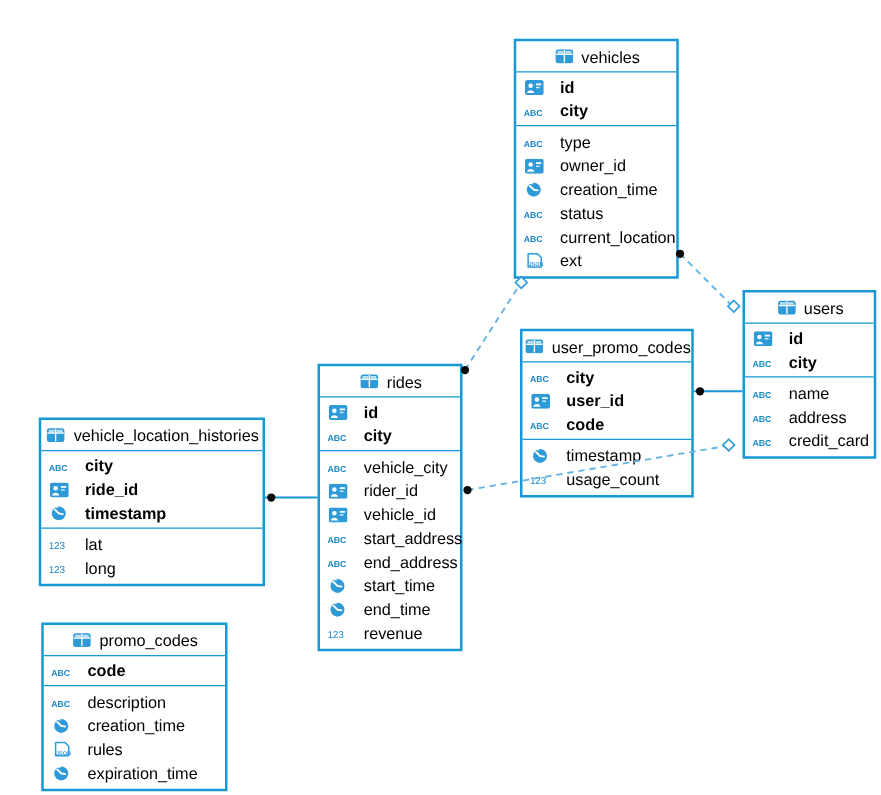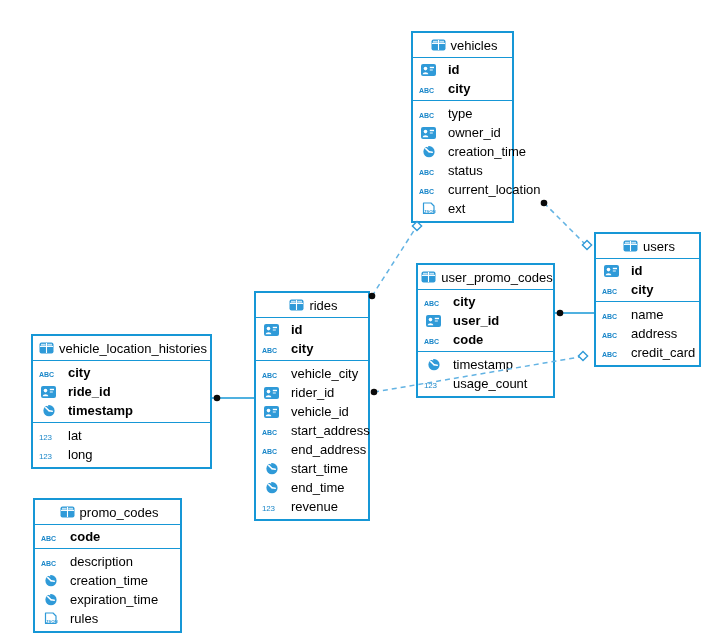--- a/index.html
+++ b/index.html
@@ -17,21 +17,21 @@
     height:24px;padding:0 6px;border-bottom:1.5px solid #1697d6;
     font-size:13px;white-space:nowrap;
   }
   .pk-section{padding:2px 0;border-bottom:1.5px solid #1697d6;}
   .pk-section .col-label{font-weight:bold;}
   .col-section{padding:3px 0;}
   .row{
     display:flex;align-items:center;gap:12px;height:19px;padding:0 5px;
     font-size:13px;white-space:nowrap;
   }
-  .icon{flex:0 0 18px;width:18px;display:flex;align-items:center;justify-content:flex-end;}
+  .icon{flex:0 0 18px;width:18px;display:flex;align-items:center;justify-content:center;}
   .table-title,.col-label{line-height:1;}
 </style>
 </head>
 <body>
 
 <div id="canvas">
   <svg id="edges" width="705" height="636">
       <g>
         <line x1="212" y1="398" x2="254" y2="398" stroke="#1697d6" stroke-width="1.5"></line>
         <circle cx="217" cy="398" r="3.3" fill="#0a0a0a"></circle>
@@ -49,21 +49,21 @@
         <line x1="544" y1="203" x2="584" y2="243" stroke="#63b3e3" stroke-width="1.5" stroke-dasharray="5,4"></line>
         <circle cx="544" cy="203" r="3.3" fill="#0a0a0a"></circle>
         <polygon points="587,240.4 591.6,245 587,249.6 582.4,245" fill="#ffffff" stroke="#2f9ad8" stroke-width="1.4"></polygon>
       </g>
       <g>
         <line x1="374" y1="392" x2="580" y2="357" stroke="#63b3e3" stroke-width="1.5" stroke-dasharray="5,4"></line>
         <circle cx="374" cy="392" r="3.3" fill="#0a0a0a"></circle>
         <polygon points="583,351.4 587.6,356 583,360.6 578.4,356" fill="#ffffff" stroke="#2f9ad8" stroke-width="1.4"></polygon>
       </g>
     </svg>
-<div class="table-node" style="left: 411px; top: 31px; width: 103px; border-color: rgb(22, 151, 214);">
+<div class="table-node" style="left: 411px; top: 31px; width: 132px; border-color: rgb(22, 151, 214);">
     <div class="table-header">
       <span class="icon">
           <svg width="15" height="12" viewBox="0 0 15 12">
             <rect x="0.5" y="0.5" width="14" height="11" rx="2" fill="#2f9ad8"></rect>
             <rect x="2" y="1.8" width="4.6" height="1.8" fill="#bfe2f5"></rect>
             <rect x="8.4" y="1.8" width="4.6" height="1.8" fill="#bfe2f5"></rect>
             <line x1="1" y1="4.4" x2="14" y2="4.4" stroke="#fff" stroke-width="1.1"></line>
             <line x1="7.5" y1="1" x2="7.5" y2="11" stroke="#fff" stroke-width="1.1"></line>
           </svg>
         </span>
@@ -496,33 +496,33 @@
               <circle cx="7" cy="6.7" r="5.6" fill="#2f9ad8"></circle>
               <path d="M7 6.7 L3.8 3.6" stroke="#fff" stroke-width="1.5" stroke-linecap="round"></path>
               <path d="M7 6.7 L10.2 7.3" stroke="#fff" stroke-width="1.5" stroke-linecap="round"></path>
               <path d="M3.2 1.4 L5.8 0.4 L6.4 2.6 Z" fill="#fff"></path>
             </svg>
           </span>
     <span class="col-label">creation_time</span>
   </div>
         <div class="row">
     <span class="icon">
-            <svg width="14" height="13" viewBox="0 0 14 13">
-              <circle cx="7" cy="6.7" r="5.6" fill="#2f9ad8"></circle>
-              <path d="M7 6.7 L3.8 3.6" stroke="#fff" stroke-width="1.5" stroke-linecap="round"></path>
-              <path d="M7 6.7 L10.2 7.3" stroke="#fff" stroke-width="1.5" stroke-linecap="round"></path>
-              <path d="M3.2 1.4 L5.8 0.4 L6.4 2.6 Z" fill="#fff"></path>
-            </svg>
-          </span>
-    <span class="col-label">expiration_time</span>
-  </div>
-        <div class="row">
-    <span class="icon">
             <svg width="15" height="13" viewBox="0 0 15 13">
               <path d="M2.5 1 h7.5 l3 3 v7.5 h-10.5 z" fill="#fff" stroke="#2f9ad8" stroke-width="1.2" stroke-linejoin="round"></path>
               <text x="2.8" y="10.8" font-size="4.4" font-weight="bold" fill="#2f9ad8" font-family="Liberation Sans, sans-serif">JSON</text>
             </svg>
           </span>
     <span class="col-label">rules</span>
   </div>
+        <div class="row">
+    <span class="icon">
+            <svg width="14" height="13" viewBox="0 0 14 13">
+              <circle cx="7" cy="6.7" r="5.6" fill="#2f9ad8"></circle>
+              <path d="M7 6.7 L3.8 3.6" stroke="#fff" stroke-width="1.5" stroke-linecap="round"></path>
+              <path d="M7 6.7 L10.2 7.3" stroke="#fff" stroke-width="1.5" stroke-linecap="round"></path>
+              <path d="M3.2 1.4 L5.8 0.4 L6.4 2.6 Z" fill="#fff"></path>
+            </svg>
+          </span>
+    <span class="col-label">expiration_time</span>
+  </div>
       </div>
   </div>
   </div>
 
 </body></html>

